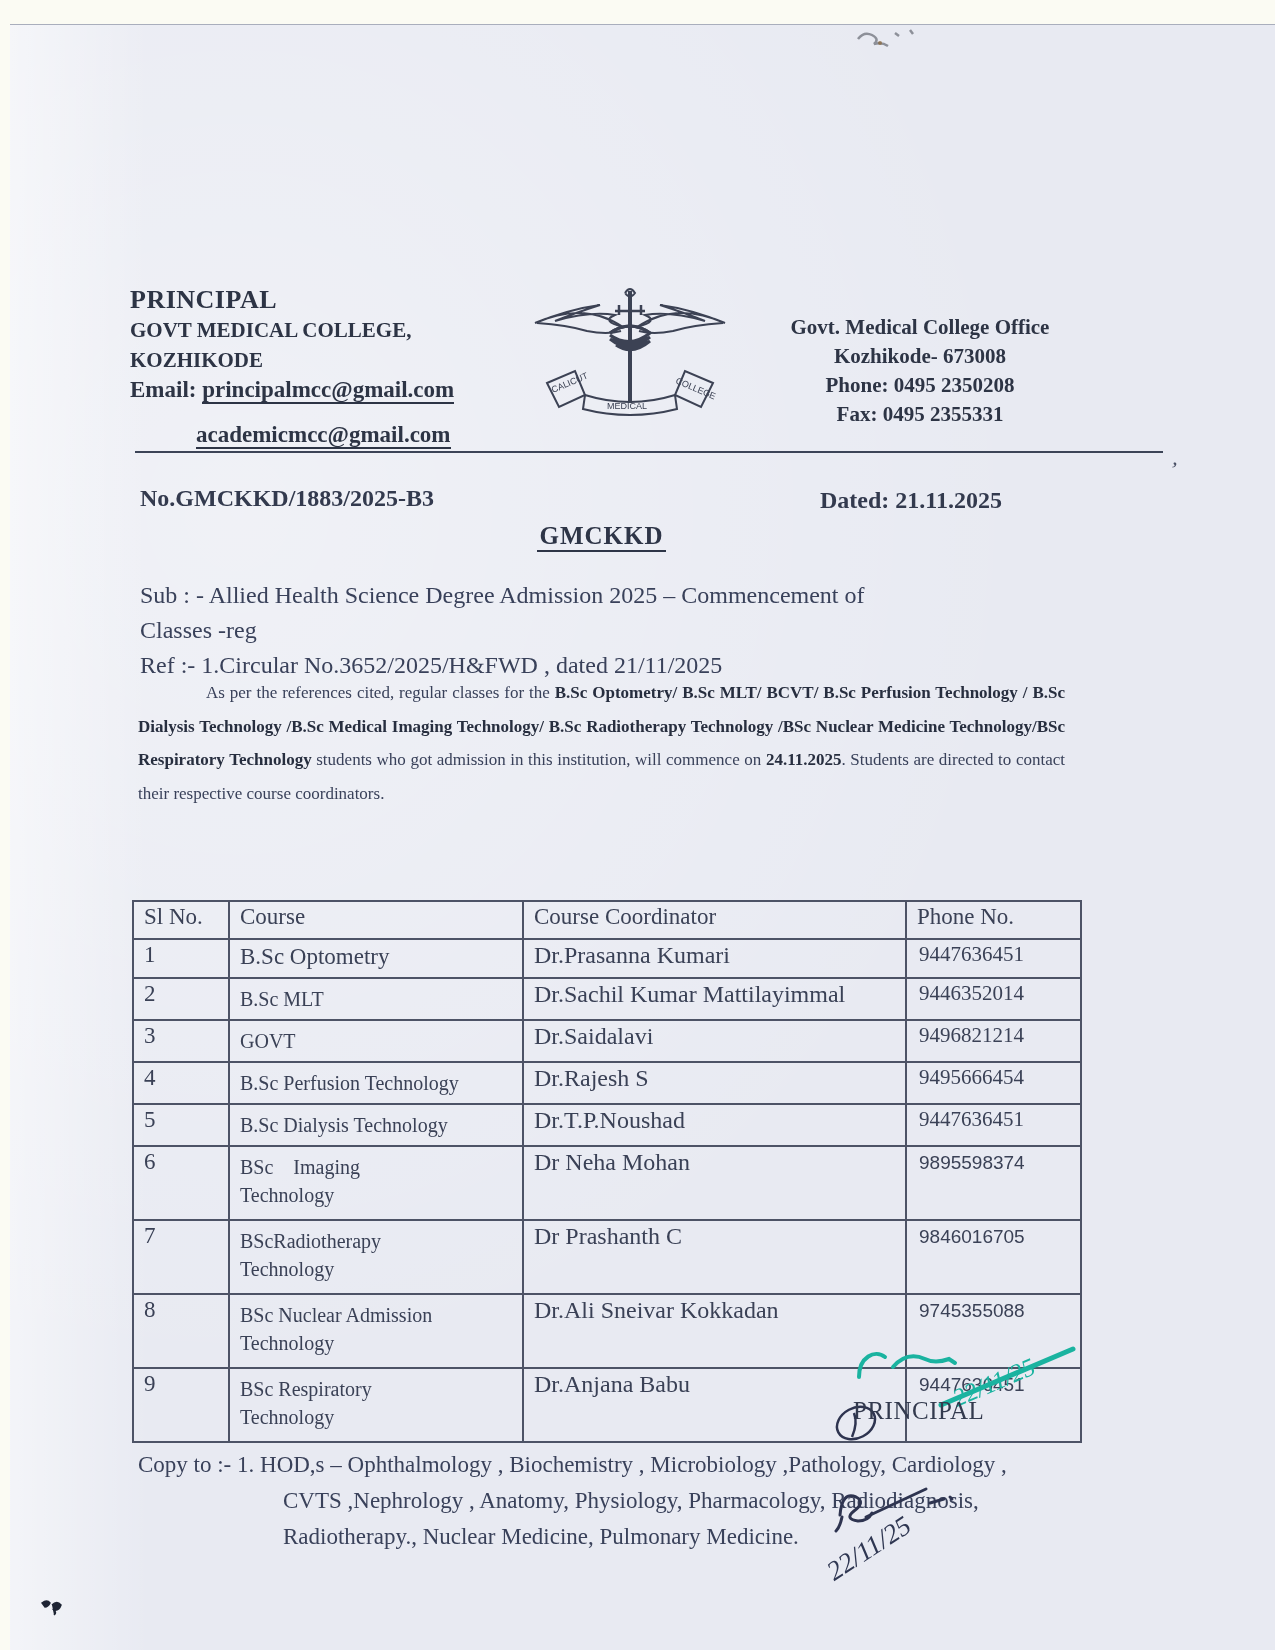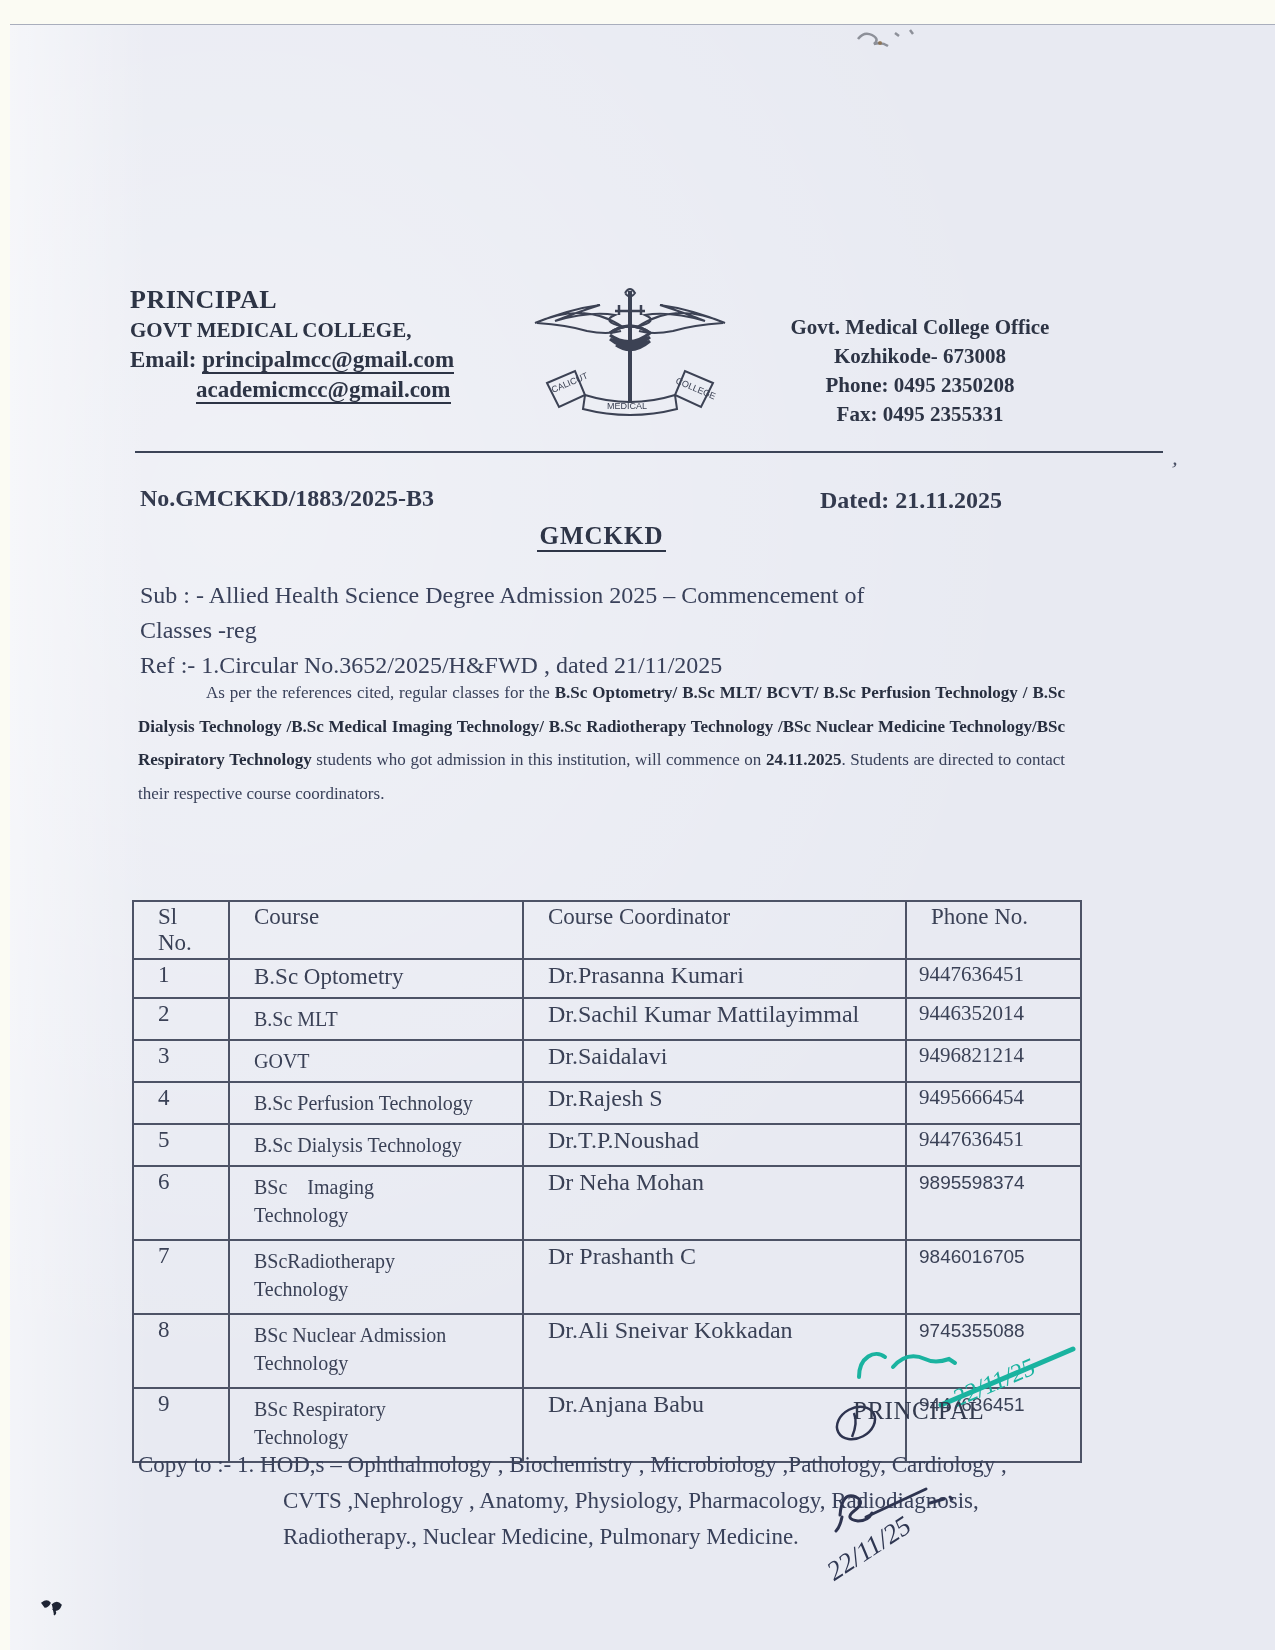--- a/index.html
+++ b/index.html
@@ -16,40 +16,40 @@
       #e8eaf2;
     border-top:1px solid #a9aebc;
     color:#39415a;
   }
   
   .hdr-left{position:absolute; left:120px; top:260px; font-weight:bold; color:#2d3445;}
   .hl-title{font-size:26px; letter-spacing:.5px;}
   .hl-line{font-size:21px; line-height:30px;}
   .hl-email{font-size:23px; line-height:30px;}
   .hl-email .u{border-bottom:2px solid #2d3445;}
-  .hl-email2{margin-left:66px;}
+  .hl-email2{margin-left:66px;margin-top:15px;}
   .emblem{position:absolute; left:505px; top:246px;}
   .hdr-right{position:absolute; left:760px; top:288px; width:300px; text-align:center;
     font-weight:bold; color:#2d3445; font-size:21px; line-height:29px;}
   .hdr-rule{position:absolute; left:125px; top:426px; width:1028px; height:2px; background:#3c4457;}
   
   .refrow{position:absolute; left:130px; top:460px; width:925px; font-size:24px; color:#333a4e;}
   .ref-no{font-weight:bold;}
   .ref-date{position:absolute; left:680px; top:2px; font-weight:bold;}
   .notice-title{position:absolute; left:128px; top:497px; width:927px; text-align:center;}
   .notice-title span{font-size:25px; font-weight:bold; letter-spacing:1px;
     border-bottom:2.5px solid #2e3547; padding:0 2px 1px 2px; color:#2e3547;}
   
   .subject{position:absolute; left:130px; top:553px; width:925px; font-size:24px; line-height:35px; color:#39415a;}
   .bodypara{position:absolute; left:128px; top:651px; width:927px; font-size:17px; line-height:33.5px;
     text-align:justify; color:#39415a; text-indent:68px;}
   .bodypara b{color:#272e3f;}
   
   .ctable{position:absolute; left:122px; top:875px; width:948px; border-collapse:collapse; table-layout:fixed;}
-  .ctable th,.ctable td{border:2px solid #4d5366; padding:2px 24px; text-align:left;
+  .ctable th,.ctable td{border:2px solid #4d5366; padding:2px 10px; text-align:left;
     vertical-align:top; font-family:"Liberation Serif",serif; font-weight:normal; color:#3a4156;}
   .ctable th{font-size:23px; height:32px;}
   .ctable td{height:32px;}
   .ctable td:nth-child(1){font-size:23px;}
   .ctable td:nth-child(2){font-size:20px; white-space:pre-wrap; padding-top:6px; line-height:28px;}
   .ctable td.course-lg{font-size:23px; padding-top:3px;}
   .ctable td:nth-child(3){font-size:24px;}
   .ctable td:nth-child(4){font-size:21px; padding-left:12px;}
   .ctable td.phone-sans{font-family:"Liberation Sans",sans-serif; font-size:19px; padding-top:5px;}
   .ctable tr.tall td{height:64px;}
@@ -74,20 +74,21 @@
 
     <svg class="top-smudge" width="140" height="26" viewBox="0 0 140 26">
       <path d="M8,14 q6,-8 14,-4 q8,4 2,9 q8,-2 14,2 M45,8 l4,3 M60,5 l3,4" fill="none" stroke="#7d8089" stroke-width="2.5" opacity="0.85"></path>
       <circle cx="30" cy="18" r="2" fill="#8a6c45" opacity=".8"></circle>
     </svg>
     <span class="tiny-tick">’</span>
 
     <div class="hdr-left">
       <div class="hl-title">PRINCIPAL</div>
       <div class="hl-line">GOVT MEDICAL COLLEGE,</div>
+      <div class="hl-line">KOZHIKODE</div>
       <div class="hl-email"><span>Email: </span><span class="u">principalmcc@gmail.com</span></div>
       <div class="hl-email hl-email2"><span class="u">academicmcc@gmail.com</span></div>
     </div>
 
     <svg class="emblem" width="230" height="170" viewBox="0 0 230 170">
       <g fill="none" stroke="#3c4254" stroke-width="2.5">
 
         <line x1="115" y1="20" x2="115" y2="132" stroke-width="4"></line>
         <path d="M100,40 h30 M104,34 v10 M126,34 v10" stroke-width="2.5"></path>
         <path d="M110,22 q5,-8 10,0 q-5,7 -10,0" stroke-width="2"></path>

